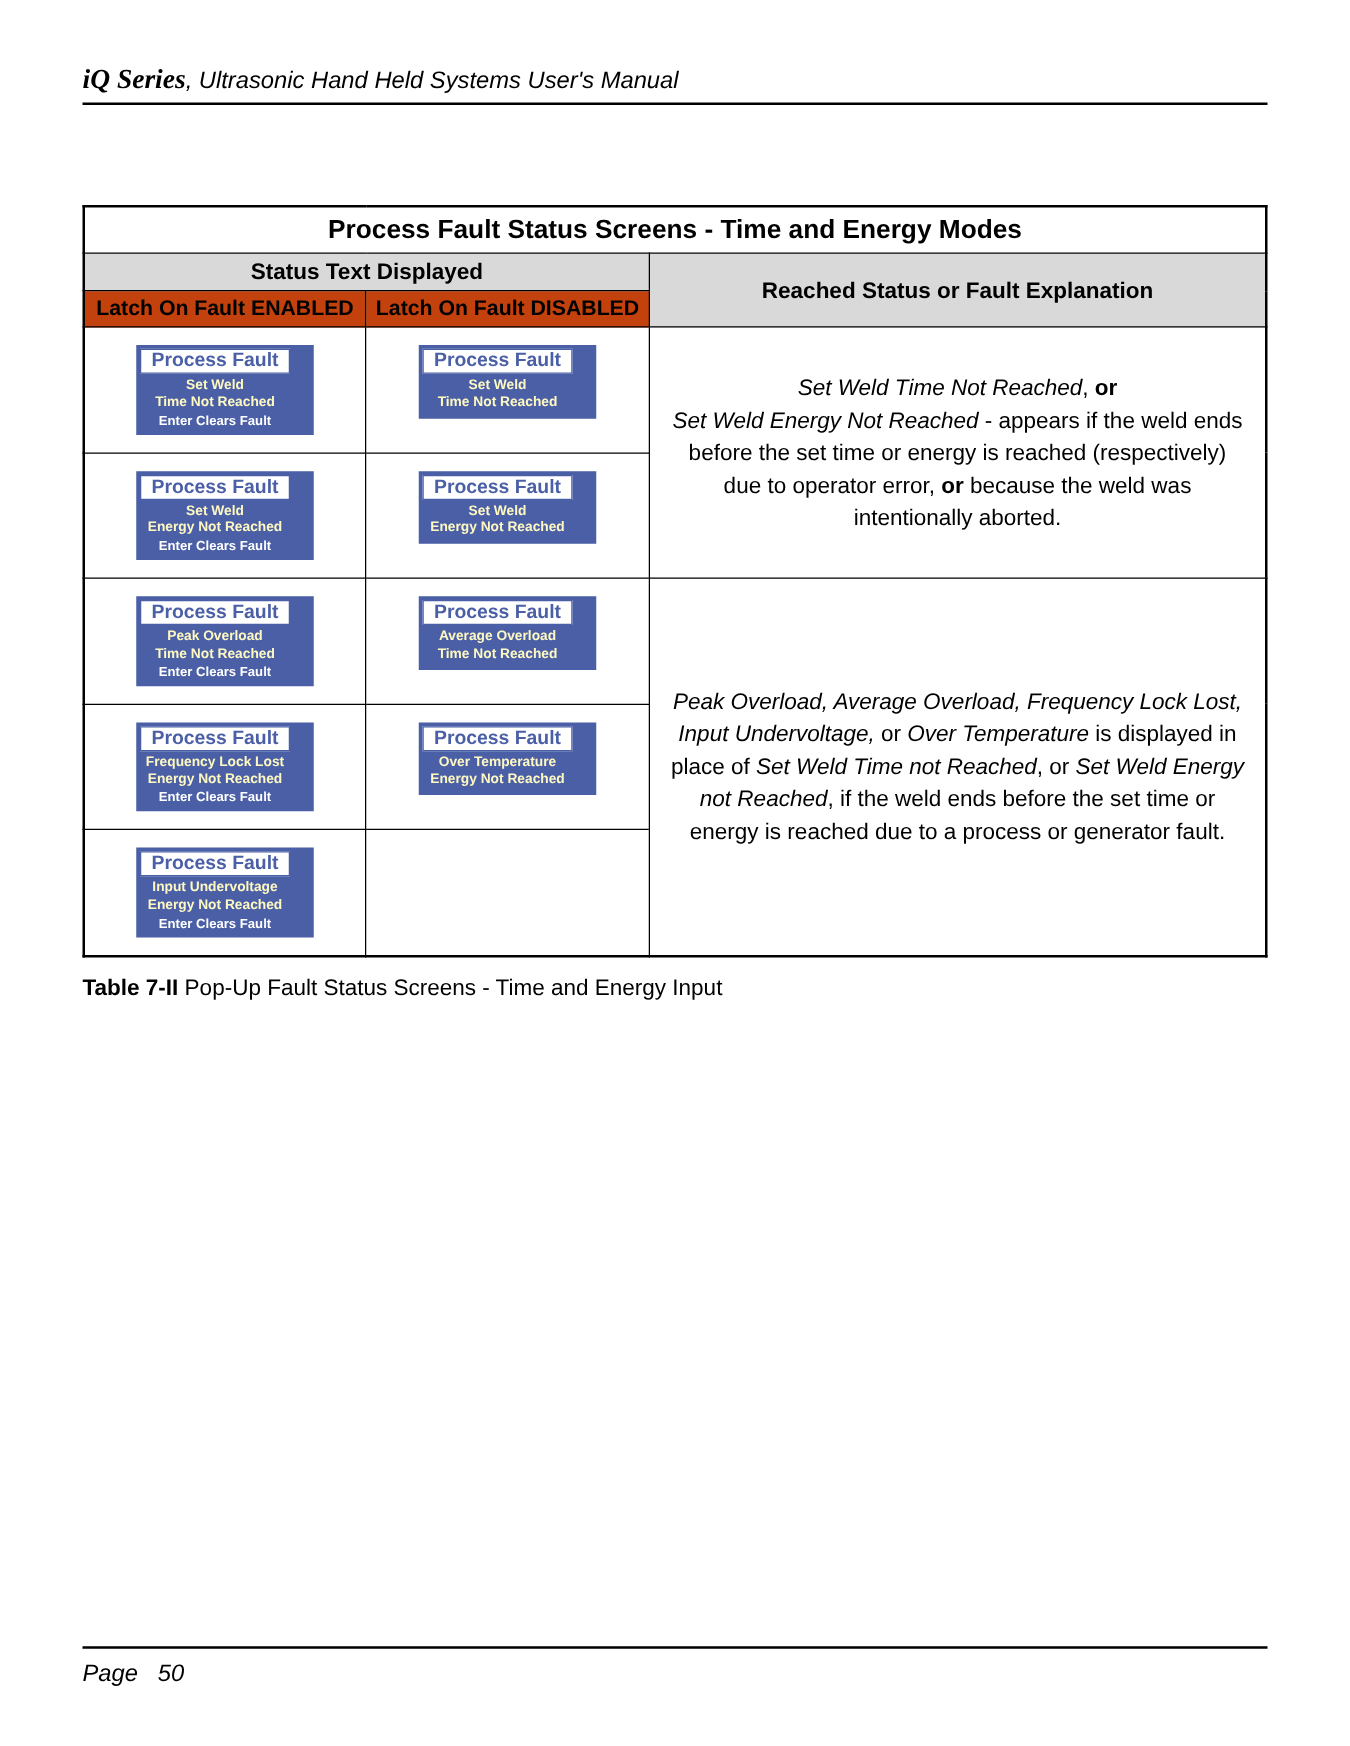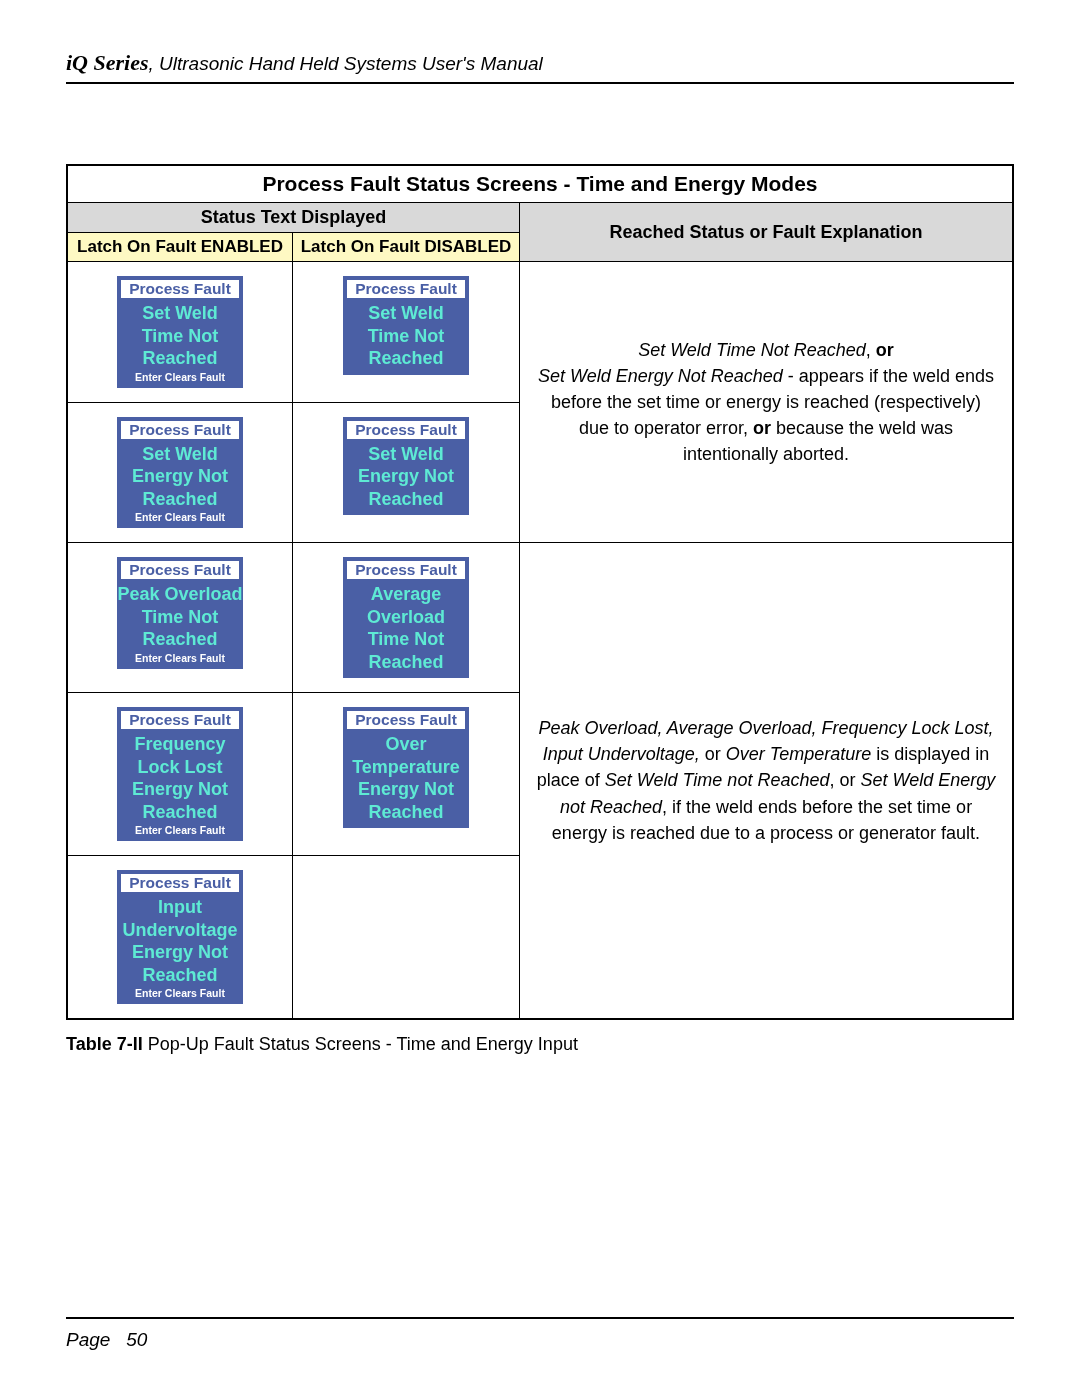--- a/index.html
+++ b/index.html
@@ -38,54 +38,54 @@
     padding: 0;
   }
   .title-row th {
     background: #fff;
     font-weight: bold;
     font-size: 21px;
     text-align: center;
     padding: 6px 16px;
   }
   .grey-row th { background: #d9d9d9; font-weight: bold; font-size: 18px; text-align: center; padding: 4px 0; }
-  .grey-sub th { background: #fef9c3; font-weight: bold; font-size: 17px; text-align: center; padding: 4px 6px; }
+  .grey-sub th { background: #c2410c; font-weight: bold; font-size: 17px; text-align: center; padding: 4px 6px; }
   .col-enabled { width: 212px; }
   .col-disabled { width: 214px; }
   .pcell { padding: 10px 8px !important; vertical-align: top; text-align: center; }
   .explain-cell {
     padding: 14px 14px !important;
     vertical-align: middle;
     font-size: 18px;
     line-height: 1.45;
     text-align: center;
   }
   .popup {
     display: inline-block;
     background: #4a5fa5;
     color: #fff;
     text-align: center;
-    padding: 0 0 5px 0;
+    padding: 0 16px 5px 0;
     width: 126px;
     margin: 4px 0;
   }
   .popup .pf-title {
     background: #fff;
     color: #4a5fa5;
     font-weight: bold;
     font-size: 15.5px;
     margin: 3px 3px 3px 3px;
     padding: 0px 0;
     border: 1px solid #4a5fa5;
     font-family: "Segoe UI", Arial, sans-serif;
   }
   .popup .pf-line {
     font-weight: bold;
-    font-size: 18px;
-    color: #5eead4;
+    font-size: 11px;
+    color: #fef9c3;
     line-height: 1.25;
     font-family: "Segoe UI", Arial, sans-serif;
   }
   .popup .pf-clear {
     font-weight: bold;
     font-size: 10.5px;
     color: #fff;
     margin-top: 1px;
     font-family: "Segoe UI", Arial, sans-serif;
   }

